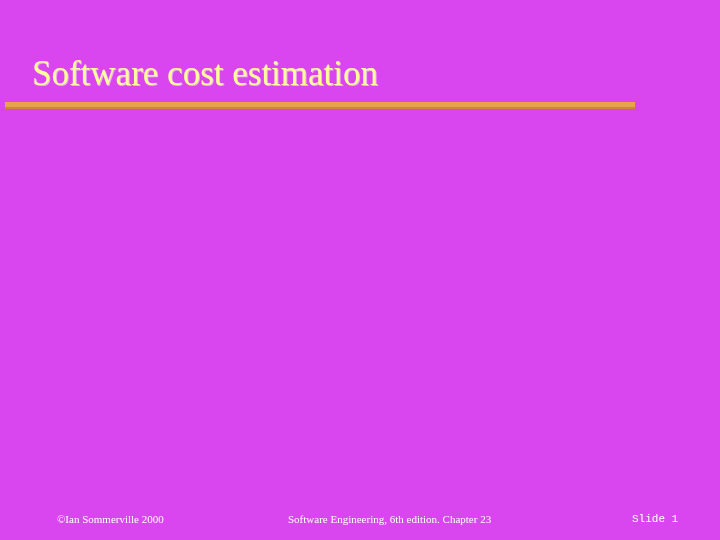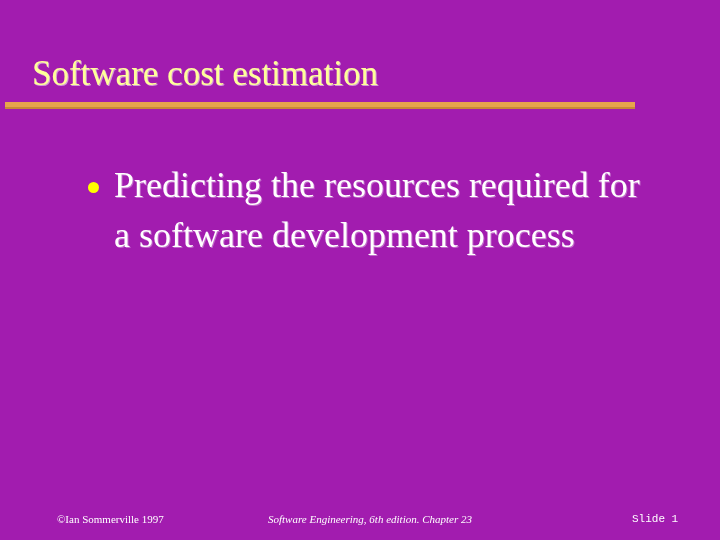--- a/index.html
+++ b/index.html
@@ -11,21 +11,21 @@
     width: 720px;
     height: 540px;
     overflow: hidden;
     font-family: "Liberation Serif", "DejaVu Serif", serif;
   }
 
   #slide {
     position: relative;
     width: 720px;
     height: 540px;
-    background: #a21caf;
+    background: #d946ef;
     overflow: hidden;
   }
 
   
   #title-block {
     position: absolute;
     left: 32px;
     top: 54px;
     width: 640px;
     height: 46px;
@@ -97,42 +97,34 @@
   .footer-text {
     position: absolute;
     top: 0;
     font-family: "Liberation Serif", "DejaVu Serif", serif;
     font-size: 11px;
     line-height: 14px;
     color: #ffffff;
     white-space: nowrap;
   }
   #footer-left  { left: 57px; }
-  #footer-center{ left: 268px; font-style: italic; }
+  #footer-center{ left: 288px; }
   #footer-right { left: 632px; font-family: Liberation Mono, monospace; }
 </style>
 </head>
 <body>
 
 <div id="slide">
 
   <div id="title-block">
     <div id="slide-title">Software cost estimation</div>
   </div>
 
   <div id="title-rule"></div>
 
-  <div id="body-block">
-    <div class="bullet-row">
-      <span class="bullet-marker">
-        <span class="bullet-dot"></span>
-      </span>
-      <span class="bullet-text">Predicting the resources required for a software development process</span>
-    </div>
-  </div>
 
   <div id="footer">
-    <span id="footer-left" class="footer-text">©Ian Sommerville 1997</span>
+    <span id="footer-left" class="footer-text">©Ian Sommerville 2000</span>
     <span id="footer-center" class="footer-text">Software Engineering, 6th edition. Chapter 23</span>
     <span id="footer-right" class="footer-text">Slide 1</span>
   </div>
 
 </div>
 
 </body></html>

